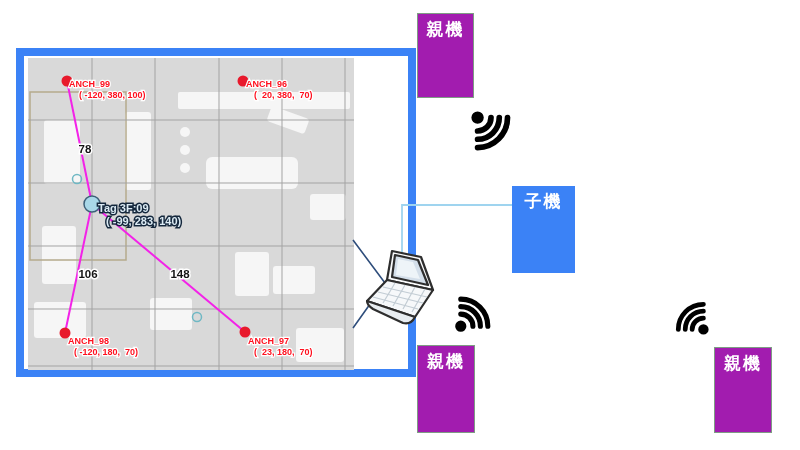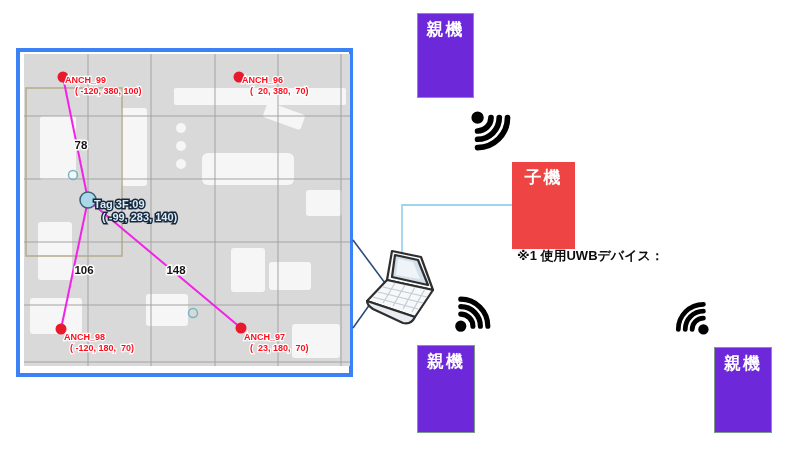--- a/index.html
+++ b/index.html
@@ -1,33 +1,33 @@
 <!DOCTYPE html>
 <html><head>
 <meta charset="utf-8">
 <style>
   html,body{margin:0;padding:0;background:#fff;}
   .stage{position:relative;width:800px;height:450px;background:#ffffff;overflow:hidden;
          font-family:"Liberation Sans","DejaVu Sans",sans-serif;}
   
-  .map-panel{position:absolute;left:16px;top:48px;width:337px;height:329px;
-             box-sizing:border-box;border:4px solid #3b82f6;background:#fff;}
+  .map-panel{position:absolute;left:16px;top:48px;width:400px;height:329px;
+             box-sizing:border-box;border:8px solid #3b82f6;background:#fff;}
   .map-panel svg{display:block;}
   text{font-family:"Liberation Sans","DejaVu Sans",sans-serif;}
   .anch-label{font-size:9px;font-weight:bold;fill:#ff0f1e;stroke:#ffffff;stroke-width:2.4px;
               paint-order:stroke;white-space:pre;}
   .tag-label{font-size:11px;font-weight:bold;fill:#dcebf4;stroke:#14273c;stroke-width:3px;
              paint-order:stroke;white-space:pre;}
   .dist-label{font-size:11.5px;font-weight:bold;fill:#141414;stroke:#ffffff;stroke-width:3px;
               paint-order:stroke;text-anchor:middle;}
   
   .dev-box{position:absolute;color:#fff;font-weight:bold;font-size:17px;letter-spacing:2px;
            text-align:center;padding-top:4px;box-sizing:border-box;}
-  .parent{background:#6d28d9;border:1px solid #7e9c84;}
-  .child{background:#ef4444;}
+  .parent{background:#a21caf;border:1px solid #7e9c84;}
+  .child{background:#3b82f6;margin-top:24px;}
   
   .wifi{position:absolute;}
   .rot135{transform:rotate(135deg);}
   .rot45{transform:rotate(45deg);}
   .rotm45{transform:rotate(-45deg);}
   
   .note{position:absolute;left:517px;top:246px;font-weight:bold;font-size:13px;
         line-height:19px;color:#0d0d0d;white-space:nowrap;}
   .overlay{position:absolute;}
 </style>
@@ -169,16 +169,15 @@
   <svg class="wifi rotm45" style="left:667px;top:293px;" width="52" height="52" viewBox="0 0 60 60">
     <circle cx="30" cy="47" r="6" fill="#000"></circle>
     <g fill="none" stroke="#000" stroke-width="5.5" stroke-linecap="round">
       <path d="M20.81,37.81 A13,13 0 0 1 39.19,37.81"></path>
       <path d="M15.15,32.15 A21,21 0 0 1 44.85,32.15"></path>
       <path d="M9.5,26.5 A29,29 0 0 1 50.5,26.5"></path>
     </g>
   </svg>
 
   <div class="note">
-    <div>※1 使用UWBデバイス：</div>
   </div>
 
 </div>
 
 </body></html>

